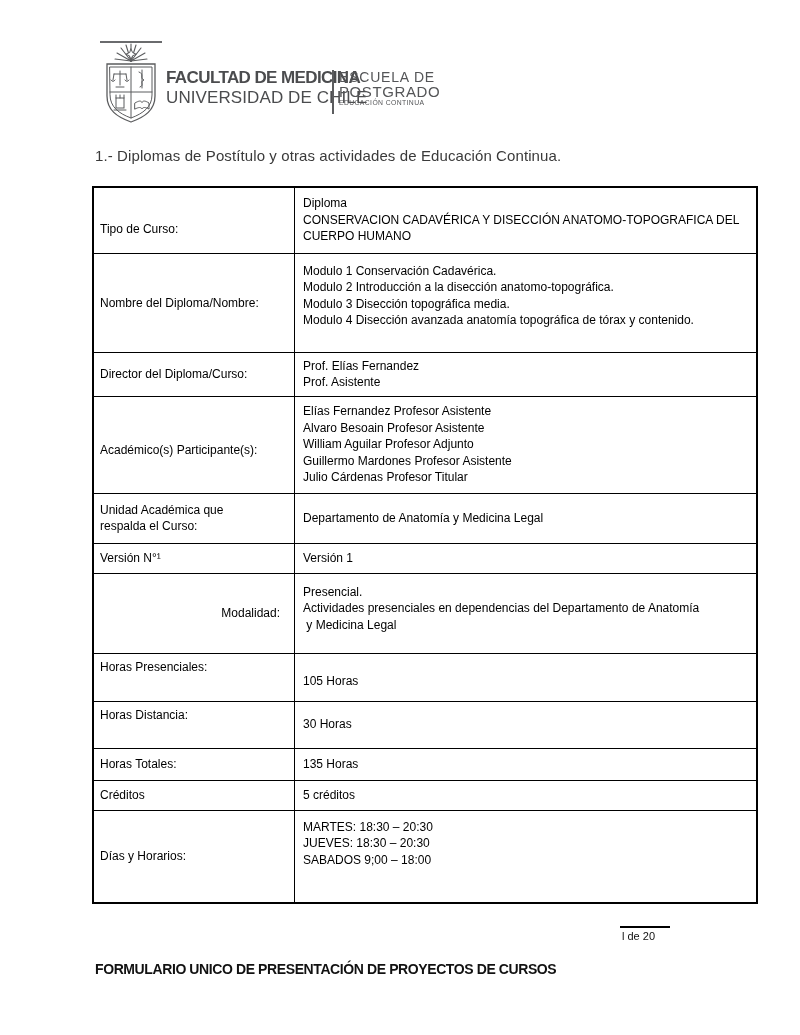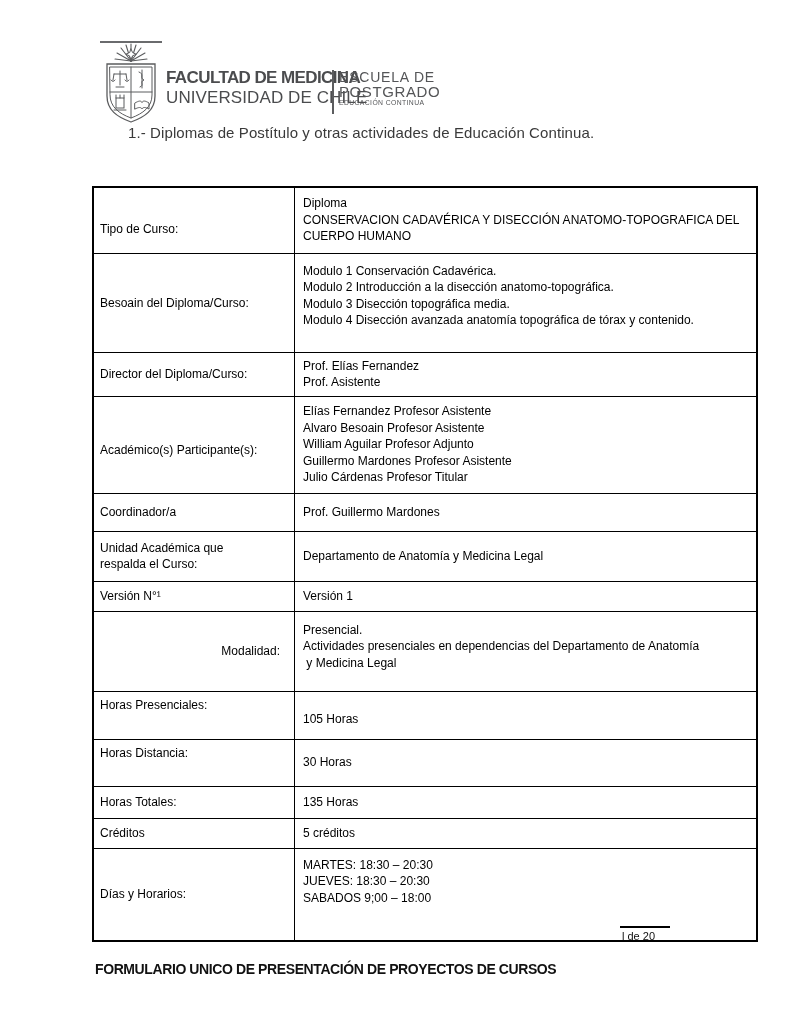--- a/index.html
+++ b/index.html
@@ -39,22 +39,22 @@
   .logo-text-right {
     position: absolute; left: 339px; top: 70px;
     color: #545557; white-space: nowrap;
   }
   .logo-esc { font-size: 14px; letter-spacing: 0.8px; line-height: 14px; }
   .logo-post { font-size: 15px; letter-spacing: 0.6px; line-height: 15px; }
   .logo-edu { font-size: 6.8px; letter-spacing: 0.4px; line-height: 8px; }
 
   
   .heading {
-    position: absolute; left: 95px; top: 124px;
-    font-size: 15px; color: #3a3a3a; letter-spacing: 0.1px; margin-left: 33px;
+    position: absolute; left: 95px; top: 147px;
+    font-size: 15px; color: #3a3a3a; letter-spacing: 0.1px;
   }
 
   
   table.form {
     position: absolute; left: 92px; top: 186px;
     width: 666px; table-layout: fixed;
     border-collapse: collapse;
     border: 2px solid #000;
     font-size: 12px;
   }
@@ -181,43 +181,39 @@
 
   <table class="form">
     <tbody>
       <tr class="row-1">
         <td class="lbl">Tipo de Curso:</td>
         <td class="val">Diploma
 CONSERVACION CADAVÉRICA Y DISECCIÓN ANATOMO-TOPOGRAFICA DEL
 CUERPO HUMANO</td>
       </tr>
       <tr class="row-2">
-        <td class="lbl">Besoain del Diploma/Curso:</td>
+        <td class="lbl">Nombre del Diploma/Nombre:</td>
         <td class="val">Modulo 1 Conservación Cadavérica.
 Modulo 2 Introducción a la disección anatomo-topográfica.
 Modulo 3 Disección topográfica media.
 Modulo 4 Disección avanzada anatomía topográfica de tórax y contenido.</td>
       </tr>
       <tr class="row-3">
         <td class="lbl">Director del Diploma/Curso:</td>
         <td class="val">Prof. Elías Fernandez
 Prof. Asistente</td>
       </tr>
       <tr class="row-4">
         <td class="lbl">Académico(s) Participante(s):</td>
         <td class="val">Elías Fernandez Profesor Asistente
 Alvaro Besoain Profesor Asistente
 William Aguilar Profesor Adjunto
 Guillermo Mardones Profesor Asistente
 Julio Cárdenas Profesor Titular</td>
       </tr>
-      <tr class="row-5">
-        <td class="lbl">Coordinador/a</td>
-        <td class="val">Prof. Guillermo Mardones</td>
-      </tr>
       <tr class="row-6">
         <td class="lbl">Unidad Académica que
 respalda el Curso:</td>
         <td class="val">Departamento de Anatomía y Medicina Legal</td>
       </tr>
       <tr class="row-7">
         <td class="lbl">Versión N°¹</td>
         <td class="val">Versión 1</td>
       </tr>
       <tr class="row-8">

